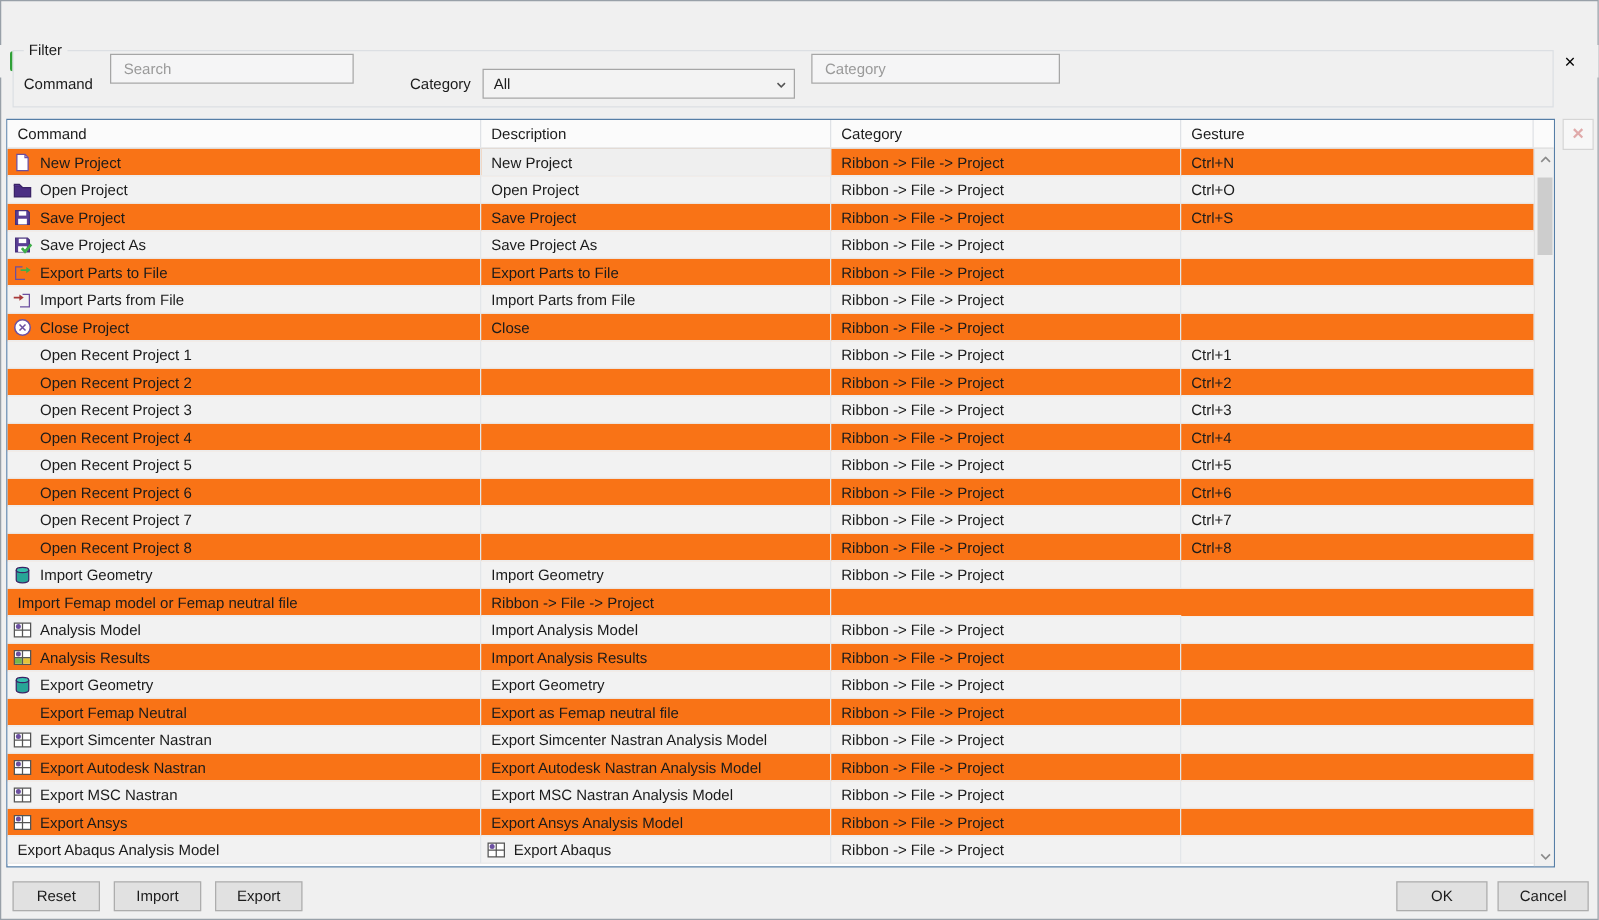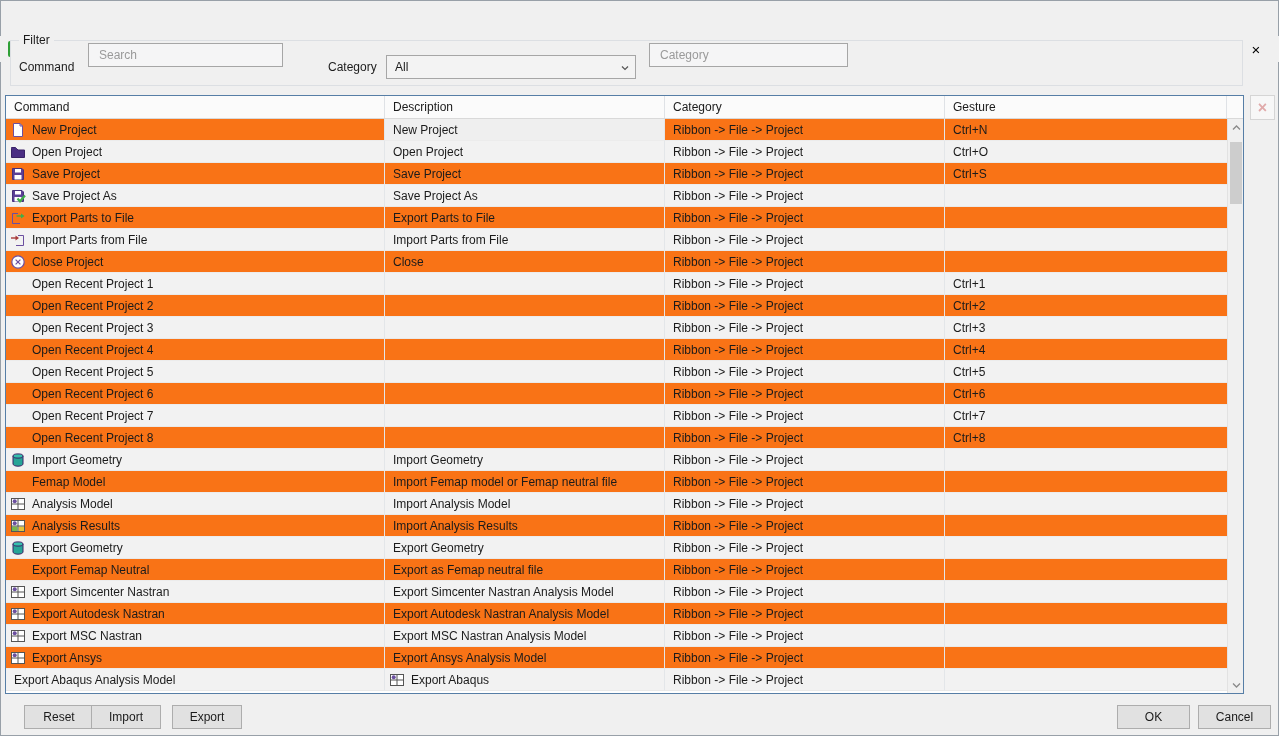--- a/index.html
+++ b/index.html
@@ -69,21 +69,21 @@
   .sb-thumb { position:absolute; left:2px; top:23px; width:12px; height:62px; background:#cdcdcd; }
 
   
   .del-btn { position:absolute; left:1250px; top:95px; width:25px; height:25px;
     border:1px solid #d5d5d5; background:#f7f7f7; display:flex; align-items:center; justify-content:center; }
   .del-x { color:#e0aaaa; font-size:16px; font-weight:bold; line-height:1; }
 
   
   .btn { position:absolute; top:705px; height:24px; background:#e1e1e1; border:1px solid #adadad;
     font-family:inherit; font-size:12px; color:#1b1b1b; display:flex; align-items:center; justify-content:center; }
-  .btn-reset { left:24px; width:70px; }
+  .btn-reset { left:10px; width:70px; }
   .btn-import { left:91px; width:70px; }
   .btn-export { left:172px; width:70px; }
   .btn-ok { left:1117px; width:73px; }
   .btn-cancel { left:1198px; width:73px; }
 </style>
 </head>
 <body>
 
 <div class="titlebar">
   <span class="app-icon">
@@ -312,24 +312,20 @@
                 <ellipse cx="8" cy="4" rx="5" ry="2.1" fill="#35c0ae" stroke="#3a2366"></ellipse>
               </svg>
             </span>
             <span>Import Geometry</span>
           </div>
           <div class="cell c-description">Import Geometry</div>
           <div class="cell c-category">Ribbon -&gt; File -&gt; Project</div>
           <div class="cell c-gesture"></div>
         </div>
         <div class="row">
-          <div class="cell c-command">
-            <span class="icon-box"></span>
-            <span>Femap Model</span>
-          </div>
           <div class="cell c-description">Import Femap model or Femap neutral file</div>
           <div class="cell c-category">Ribbon -&gt; File -&gt; Project</div>
           <div class="cell c-gesture"></div>
         </div>
         <div class="row stripe">
           <div class="cell c-command">
             <span class="icon-box">
               <svg width="16" height="16" viewBox="0 0 16 16">
                 <rect x="1.5" y="2.5" width="13" height="11" fill="#fff" stroke="#555"></rect>
                 <path d="M8 2.5v11M1.5 8h13" stroke="#555"></path>

